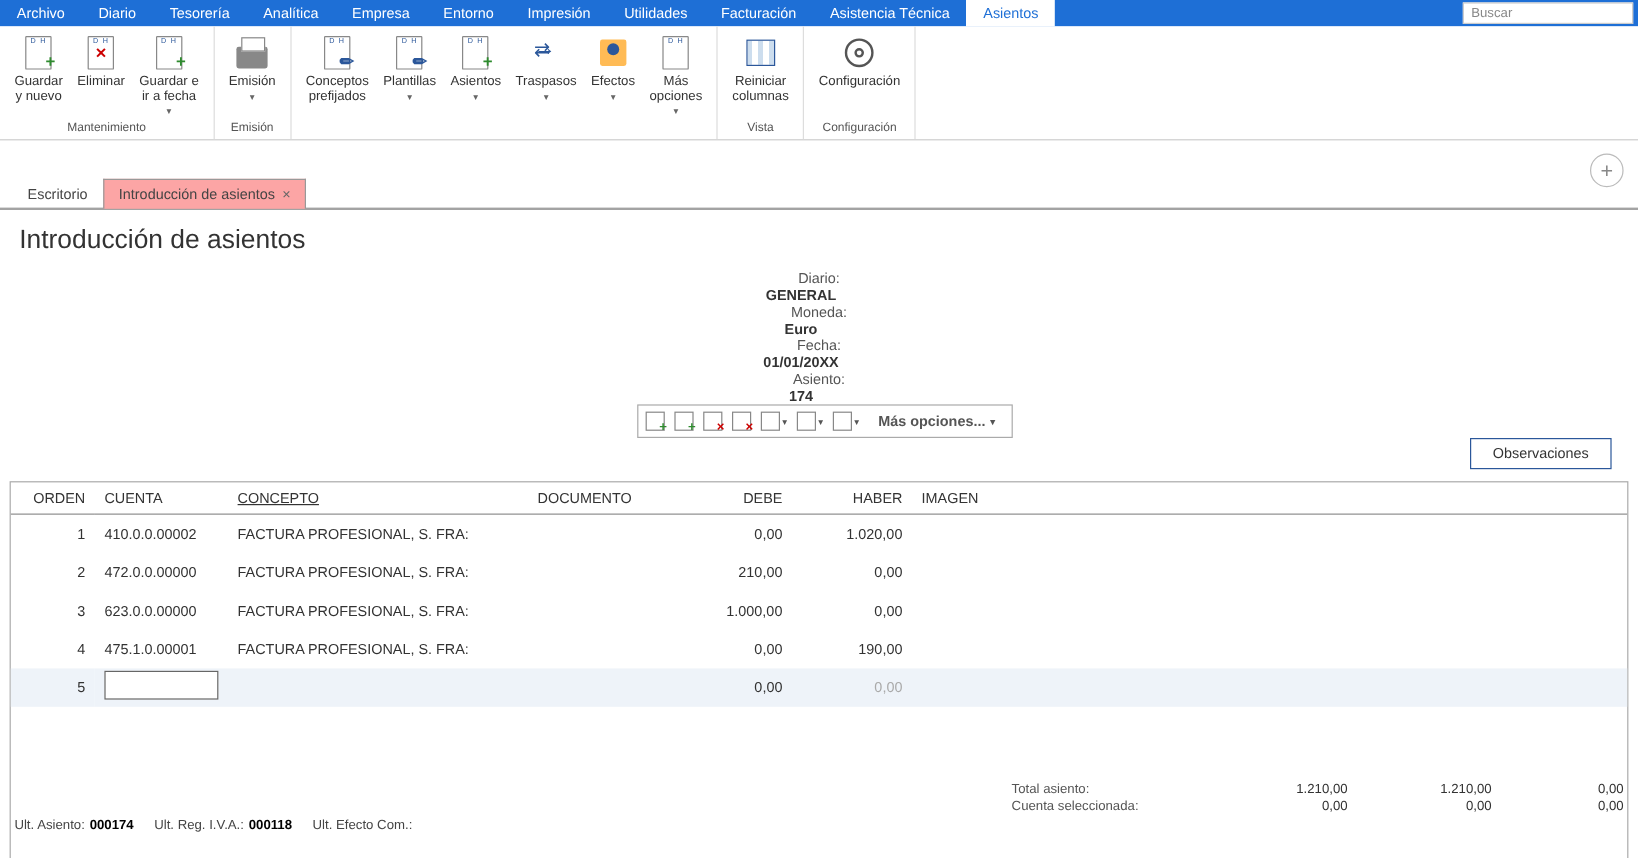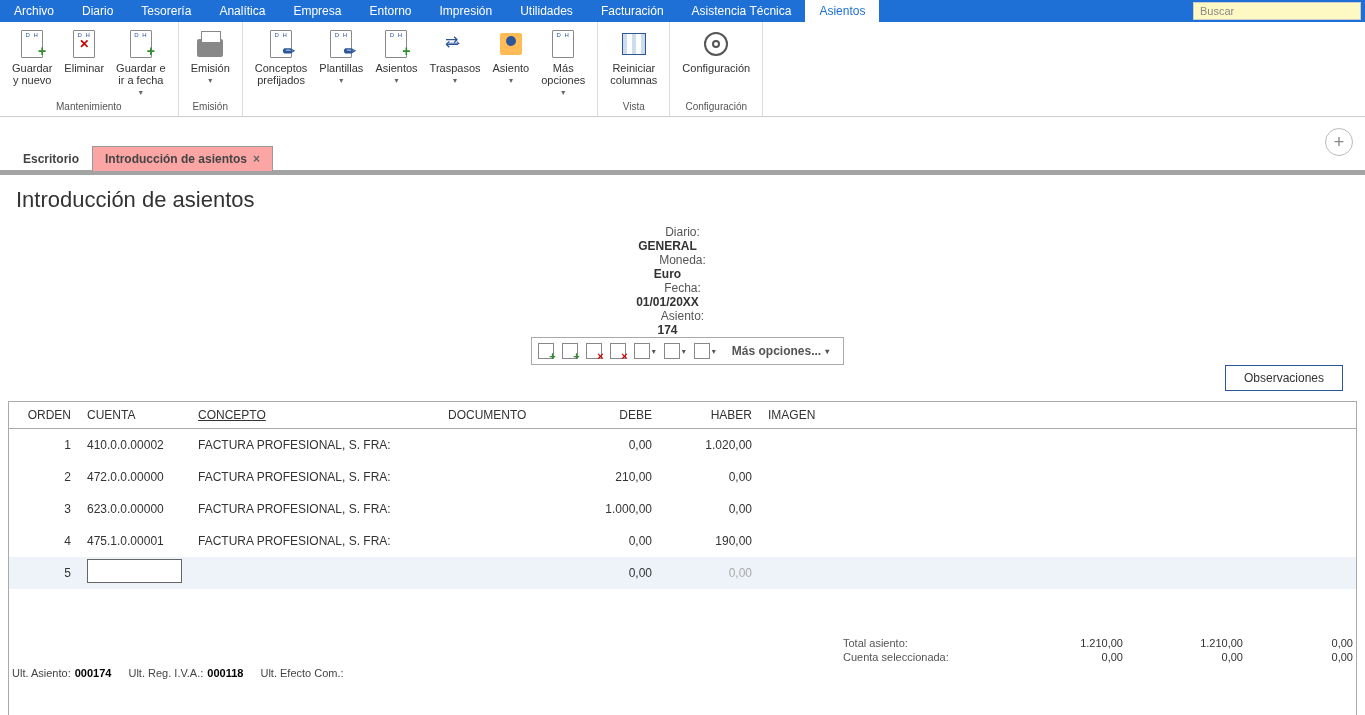--- a/index.html
+++ b/index.html
@@ -3,21 +3,21 @@
 <meta charset="utf-8">
 <style>
 * { margin:0; padding:0; box-sizing:border-box; font-family:"Segoe UI",Arial,sans-serif; }
 body { width:1365px; height:715px; background:#fff; overflow:hidden; font-size:12px; color:#333; }
 
 
 .menubar { height:22px; background:#1e6fd6; display:flex; align-items:stretch; color:#fff; }
 .menubar .mi { padding:0 14px; display:flex; align-items:center; font-size:12px; cursor:pointer; }
 .menubar .mi.active { background:#fff; color:#1e6fd6; }
 .menubar .spacer { flex:1; }
-.menubar .search { width:168px; background:#fef9c3; align-self:center; height:18px; margin-right:4px; padding:0 6px; display:flex; align-items:center; color:#888; font-size:11px; border:1px solid #ccc; }
+.menubar .search { width:142px; background:#ffffff; align-self:center; height:18px; margin-right:4px; padding:0 6px; display:flex; align-items:center; color:#888; font-size:11px; border:1px solid #ccc; }
 
 
 .ribbon { height:95px; border-bottom:1px solid #ccc; display:flex; background:#fff; }
 .rgroup { display:flex; flex-direction:column; border-right:1px solid #ddd; padding:2px 6px 0; }
 .rgroup .tools { display:flex; flex:1; }
 .rgroup .glabel { text-align:center; font-size:10px; color:#555; padding:2px 0 4px; }
 .rbtn { display:flex; flex-direction:column; align-items:center; justify-content:flex-start; padding:4px 6px 0; cursor:pointer; min-width:48px; }
 .rbtn .ic { width:32px; height:32px; display:flex; align-items:center; justify-content:center; margin-bottom:2px; position:relative; }
 .rbtn .lbl { font-size:11px; text-align:center; line-height:12px; color:#333; white-space:pre-line; }
 .rbtn .dd { font-size:8px; color:#666; margin-top:2px; }
@@ -39,21 +39,21 @@
 .arrow{width:20px;height:20px;position:relative;}
 .arrow::before{content:"→";color:#2b579a;font-size:18px;position:absolute;top:-4px;}
 .arrow.swap::after{content:"⇄";color:#2b579a;font-size:16px;position:absolute;top:-2px;left:0;}
 .ppl{width:22px;height:22px;background:#fb5;border-radius:2px;position:relative;}
 .ppl::before{content:"";position:absolute;top:3px;left:6px;width:10px;height:10px;background:#2b579a;border-radius:50%;}
 
 
 .plus-circle { position:absolute; right:12px; top:128px; width:28px; height:28px; border:1px solid #bbb; border-radius:50%; display:flex;align-items:center;justify-content:center;color:#888;font-size:18px;cursor:pointer;}
 
 
-.docTabs { height:28px; display:flex; align-items:flex-end; padding-left:10px; border-bottom:5px solid #a3a3a3; margin-top:30px;font-weight:bold; }
+.docTabs { height:28px; display:flex; align-items:flex-end; padding-left:10px; border-bottom:2px solid #a3a3a3; margin-top:30px; }
 .docTabs .tab { padding:5px 12px; font-size:12px; color:#444; cursor:pointer; border:1px solid transparent; border-bottom:none; position:relative; top:1px;}
 .docTabs .tab.active { border-color:#999; background:#fca5a5; }
 .docTabs .tab .x { margin-left:6px; color:#666; }
 
 
 .page-title { font-size:22px; color:#333; padding:12px 16px 8px; }
 .infobar { display:flex; align-items:center; padding:4px 10px 10px; gap:0; font-size:12px;flex-direction:column; }
 .infobar .lbl { color:#555; margin-right:6px; margin-left:6px;}
 .infobar .val { font-weight:bold; margin-right:30px; }
 .toolstrip { border:1px solid #aaa; display:flex; align-items:center; height:28px; padding:0 6px; gap:8px; margin-left:10px;}
@@ -81,21 +81,21 @@
 
 .col-orden{width:70px;}
 .col-cuenta{width:100px;}
 .col-concepto{width:250px;text-decoration:underline;}
 .col-doc{width:120px;}
 .col-debe{width:100px;}
 .col-haber{width:100px;}
 .col-imagen{}
 
 
-.footer { position:absolute; bottom:16px; left:0; right:0; padding:6px 12px 20px; font-size:11px; color:#333; }
+.footer { position:absolute; bottom:1px; left:0; right:0; padding:6px 12px 20px; font-size:11px; color:#333; }
 .footer .totals { display:flex; justify-content:flex-end; gap:0; }
 .footer .totals .block { display:grid; grid-template-columns:160px 120px 120px 110px; text-align:right; row-gap:2px;}
 .footer .totals .block .l { text-align:left; color:#555;}
 .footer .status { margin-top:4px; color:#444; }
 .footer .status b { color:#000; font-weight:bold; margin:0 14px 0 4px;}
 </style>
 </head>
 <body>
 
 <div class="menubar" id="menubar">
@@ -192,21 +192,21 @@
           <div class="ic">
             <div class="arrow swap"></div>
           </div>
           <div class="lbl">Traspasos</div>
           <div class="dd">▾</div>
         </div>
         <div class="rbtn">
           <div class="ic">
             <div class="ppl"></div>
           </div>
-          <div class="lbl">Asiento</div>
+          <div class="lbl">Efectos</div>
           <div class="dd">▾</div>
         </div>
         <div class="rbtn">
           <div class="ic">
             <div class="doc dh"></div>
           </div>
           <div class="lbl">Más
 opciones</div>
           <div class="dd">▾</div>
         </div>

